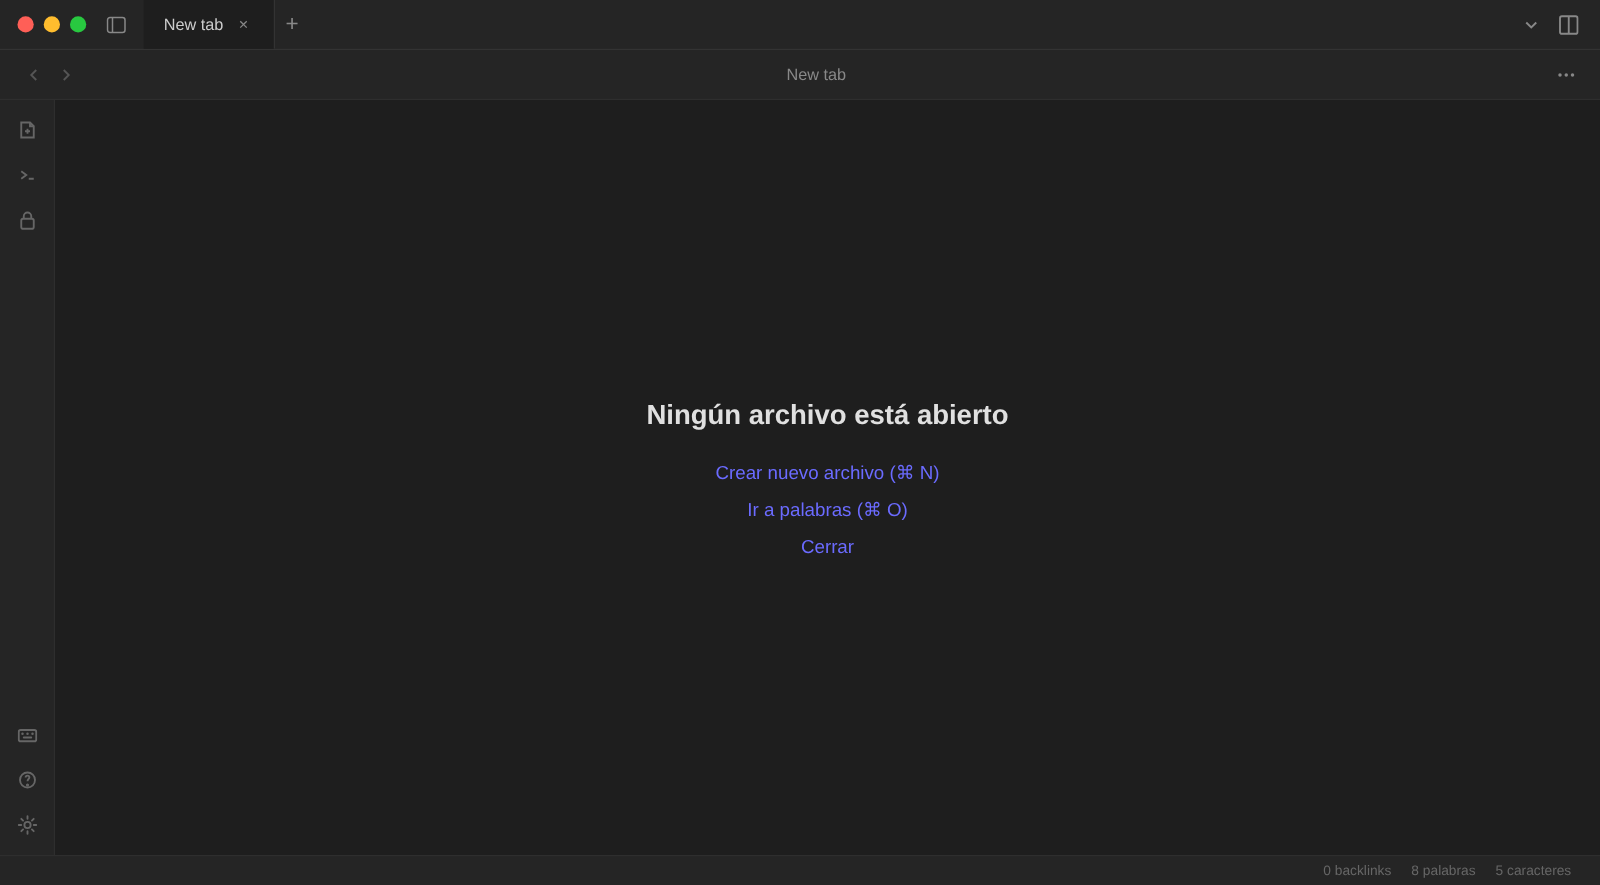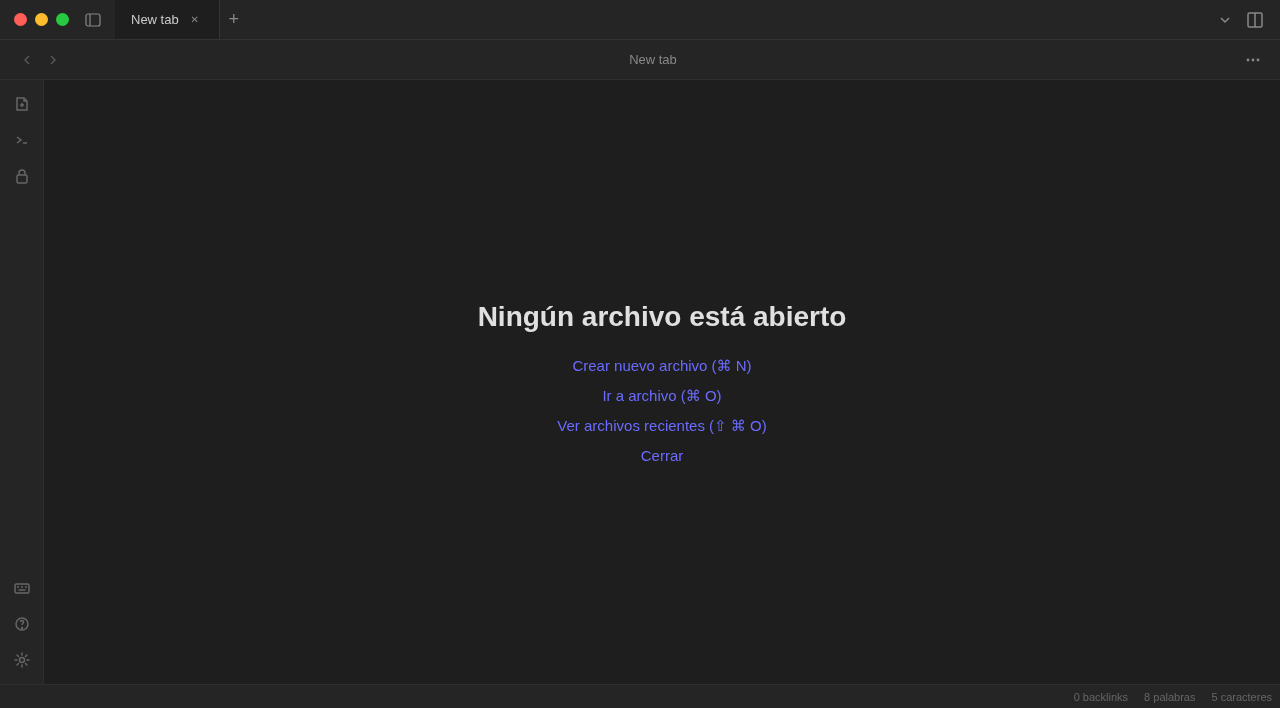--- a/index.html
+++ b/index.html
@@ -176,21 +176,21 @@
     }
 
     .empty-state {
       display: flex;
       flex-direction: column;
       align-items: center;
       gap: 16px;
     }
 
     .empty-state-title {
-      font-size: 28px;
+      font-size: 22px;
       font-weight: 600;
       color: #e0e0e0;
     }
 
     .empty-state-links {
       display: flex;
       flex-direction: column;
       align-items: center;
       gap: 12px;
       margin-top: 8px;
@@ -204,21 +204,21 @@
     }
 
     
     .status-bar {
       width: 100%;
       height: 24px;
       background: #252525;
       display: flex;
       align-items: center;
       justify-content: flex-end;
-      padding: 0 8px;
+      padding: 0 23px;
       font-size: 11px;
       color: #666;
       gap: 16px;
       border-top: 1px solid #2e2e2e;
       position: absolute;
       bottom: 0;
     }
 
     
     .icon-svg {
@@ -342,22 +342,21 @@
         <path d="M8 1v2M8 13v2M1 8h2M13 8h2M3.05 3.05l1.41 1.41M11.54 11.54l1.41 1.41M3.05 12.95l1.41-1.41M11.54 4.46l1.41-1.41" stroke-linecap="round"></path>
       </svg>
     </div>
   </div>
 
   <div class="content-area">
     <div class="empty-state">
       <div class="empty-state-title">Ningún archivo está abierto</div>
       <div class="empty-state-links">
         <a class="empty-state-link" href="#">Crear nuevo archivo (⌘ N)</a>
-        <a class="empty-state-link" href="#">Ir a archivo (⌘ O)</a>
-        <a class="empty-state-link" href="#">Ver archivos recientes (⇧ ⌘ O)</a>
+        <a class="empty-state-link" href="#">Ir a palabras (⌘ O)</a>
         <a class="empty-state-link" href="#">Cerrar</a>
       </div>
     </div>
   </div>
 </div>
 
 <div class="status-bar">
   <span>0 backlinks</span>
   <span>8 palabras</span>
   <span>5 caracteres</span>

